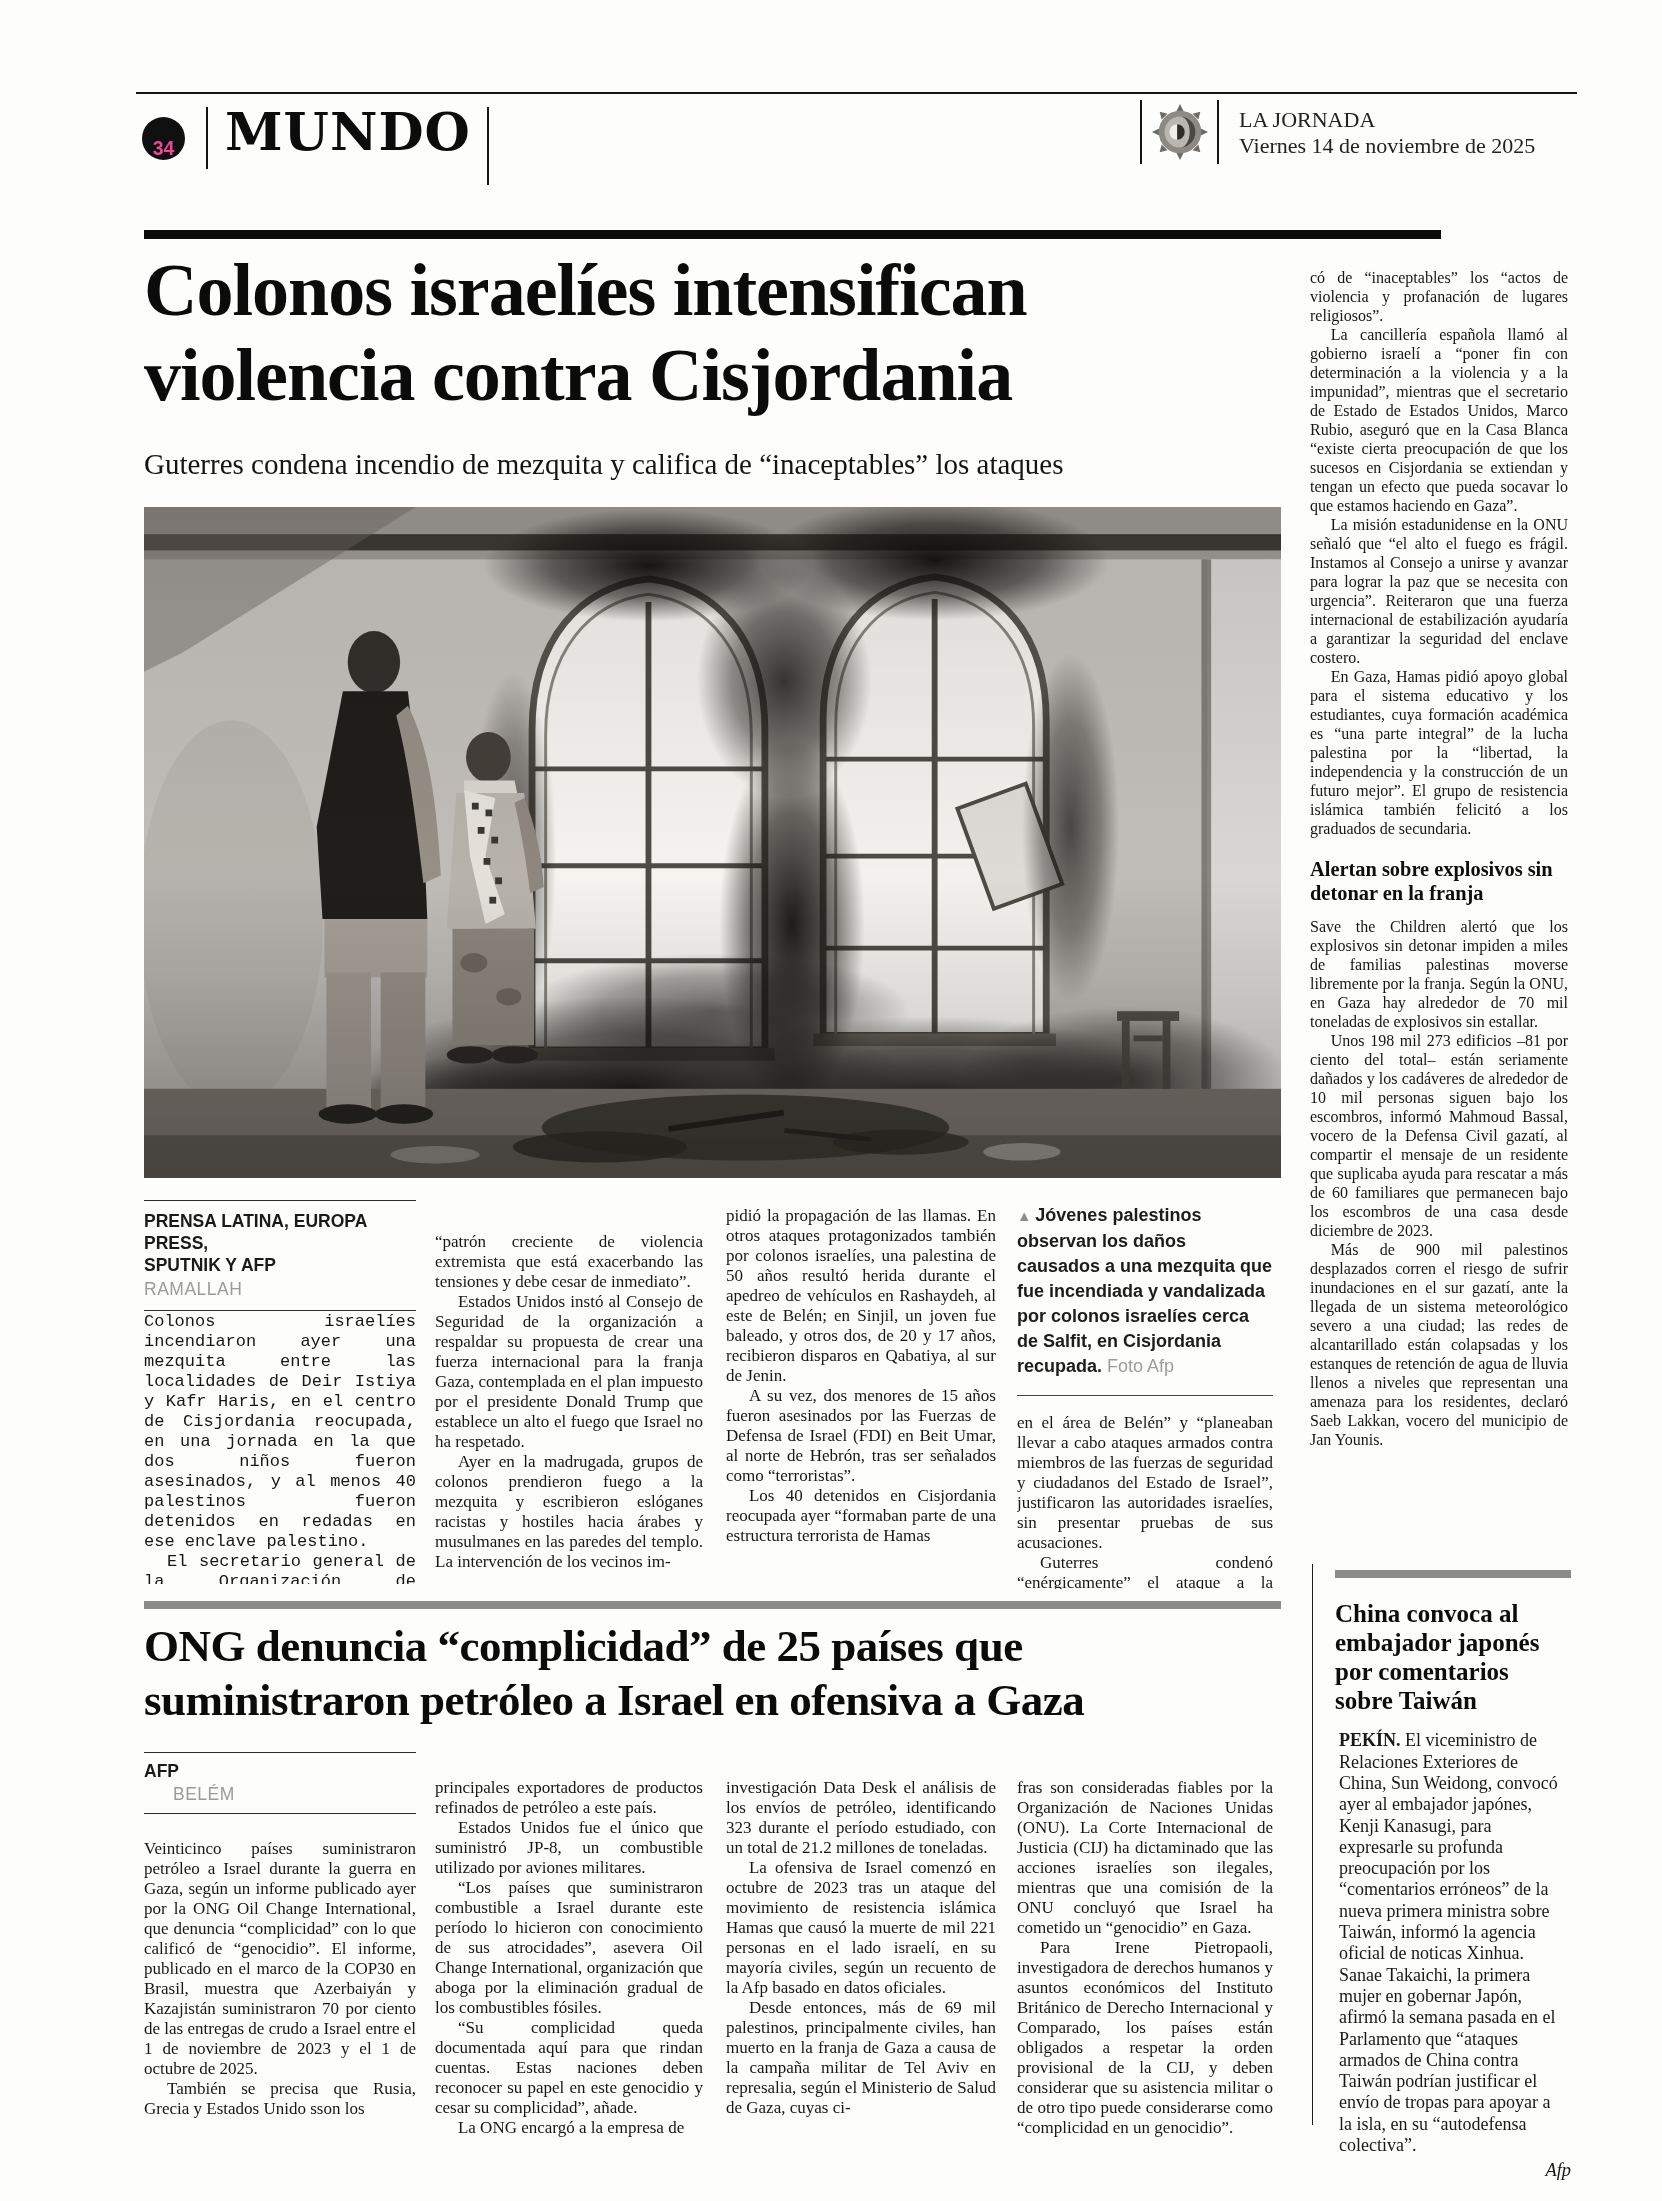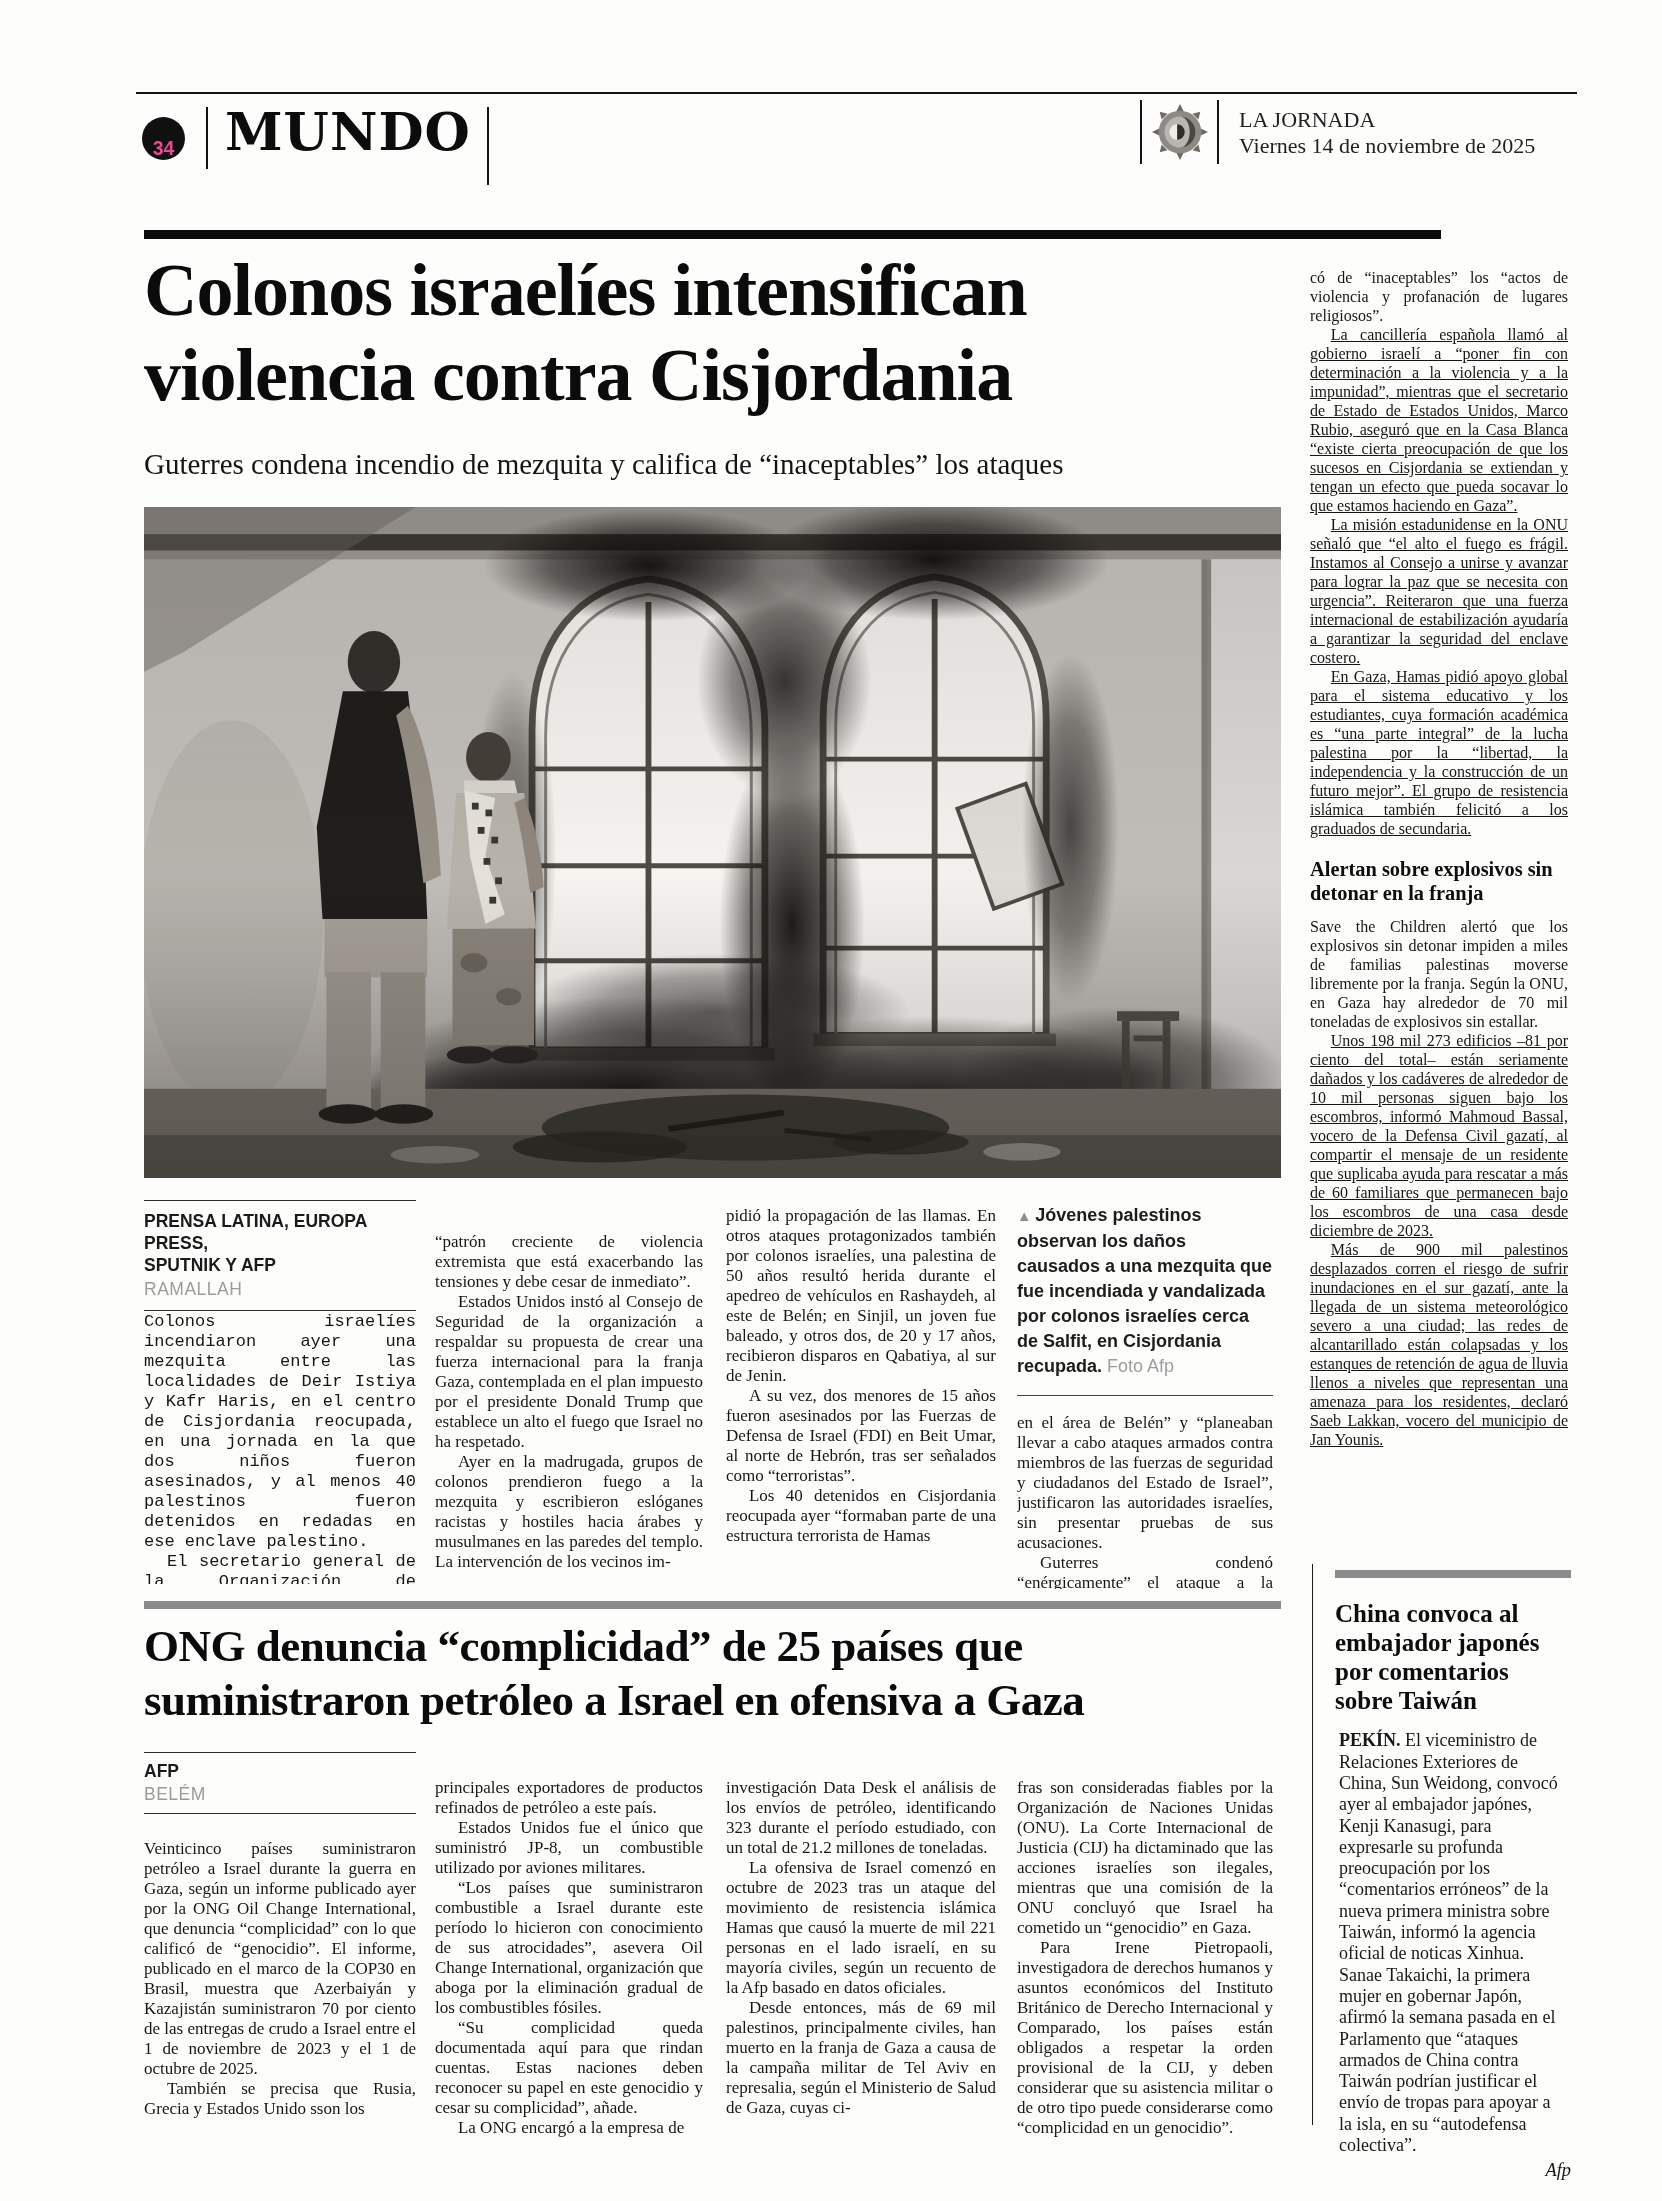--- a/index.html
+++ b/index.html
@@ -39,33 +39,33 @@
            padding-bottom:15.5px;}
   .caption .tri{color:#8d8d8d;font-size:14.6px;margin-right:3.9px;}
   .caption .credit{color:#9d9d9d;font-weight:normal;}
   .col4m .paras{margin-top:17.5px;font-size:17px;line-height:20px;text-align:justify;}
   .col4m .paras p{margin:0;}
   .col4m .paras p:not(:first-child){text-indent:1.35em;}
   
   .rail{left:1310px;top:268px;width:258px;height:1291px;font-size:16px;line-height:19px;
         text-align:justify;overflow:hidden;}
   .rail p{margin:0;}
-  .rail p:not(:first-child){text-indent:1.3em;text-decoration:underline;}
+  .rail p:not(:first-child){text-indent:1.3em;}
   .rail .subhead{font-weight:bold;font-size:20.4px;line-height:24px;text-align:left;text-indent:0;
                  margin:19.4px 0 11.6px 0;color:#0e0e0e;}
   .rail .part2 p:first-child{text-indent:0;}
   
   .gray-bar{background:#8b8b8b;height:7.8px;}
   .ong-bar{left:144px;top:1601px;width:1137px;}
   .ong-headline{left:144px;top:1619px;width:1145px;font-weight:bold;font-size:45px;
                 line-height:54px;letter-spacing:-0.5px;color:#0b0b0b;}
   .ong-byline{left:144px;top:1752px;width:272px;border-top:1.9px solid #2b2b2b;border-bottom:1.9px solid #2b2b2b;
               padding:7.8px 0 8.7px 0;font-family:"Liberation Sans",sans-serif;}
   .ong-byline .agency{font-weight:bold;font-size:17.5px;color:#1a1a1a;}
-  .ong-byline .place{font-size:17.5px;color:#9b9b9b;margin-top:1.9px;letter-spacing:0.5px;}
+  .ong-byline .place{font-size:17.5px;color:#9b9b9b;margin-top:1.9px;letter-spacing:0.5px;margin-left:29px;}
   .col1o{left:144px;top:1839px;width:272px;height:359px;}
   .col2o{left:435px;top:1778px;width:268px;height:420px;}
   .col3o{left:726px;top:1778px;width:270px;height:420px;}
   .col4o{left:1017px;top:1778px;width:256px;height:420px;}
   
   .china{left:1312px;top:1564px;width:260px;height:561px;border-left:1.9px solid #1c1c1c;
          padding-left:22px;box-sizing:border-box;}
   .china .gray-bar{width:236px;margin-top:5.8px;}
   .china h2{margin:21.3px 0 0 0;font-size:25px;line-height:29px;font-weight:bold;color:#0c0c0c;}
   .china .body{margin-top:15.5px;width:236px;font-size:18px;line-height:21.3px;color:#181818;}

